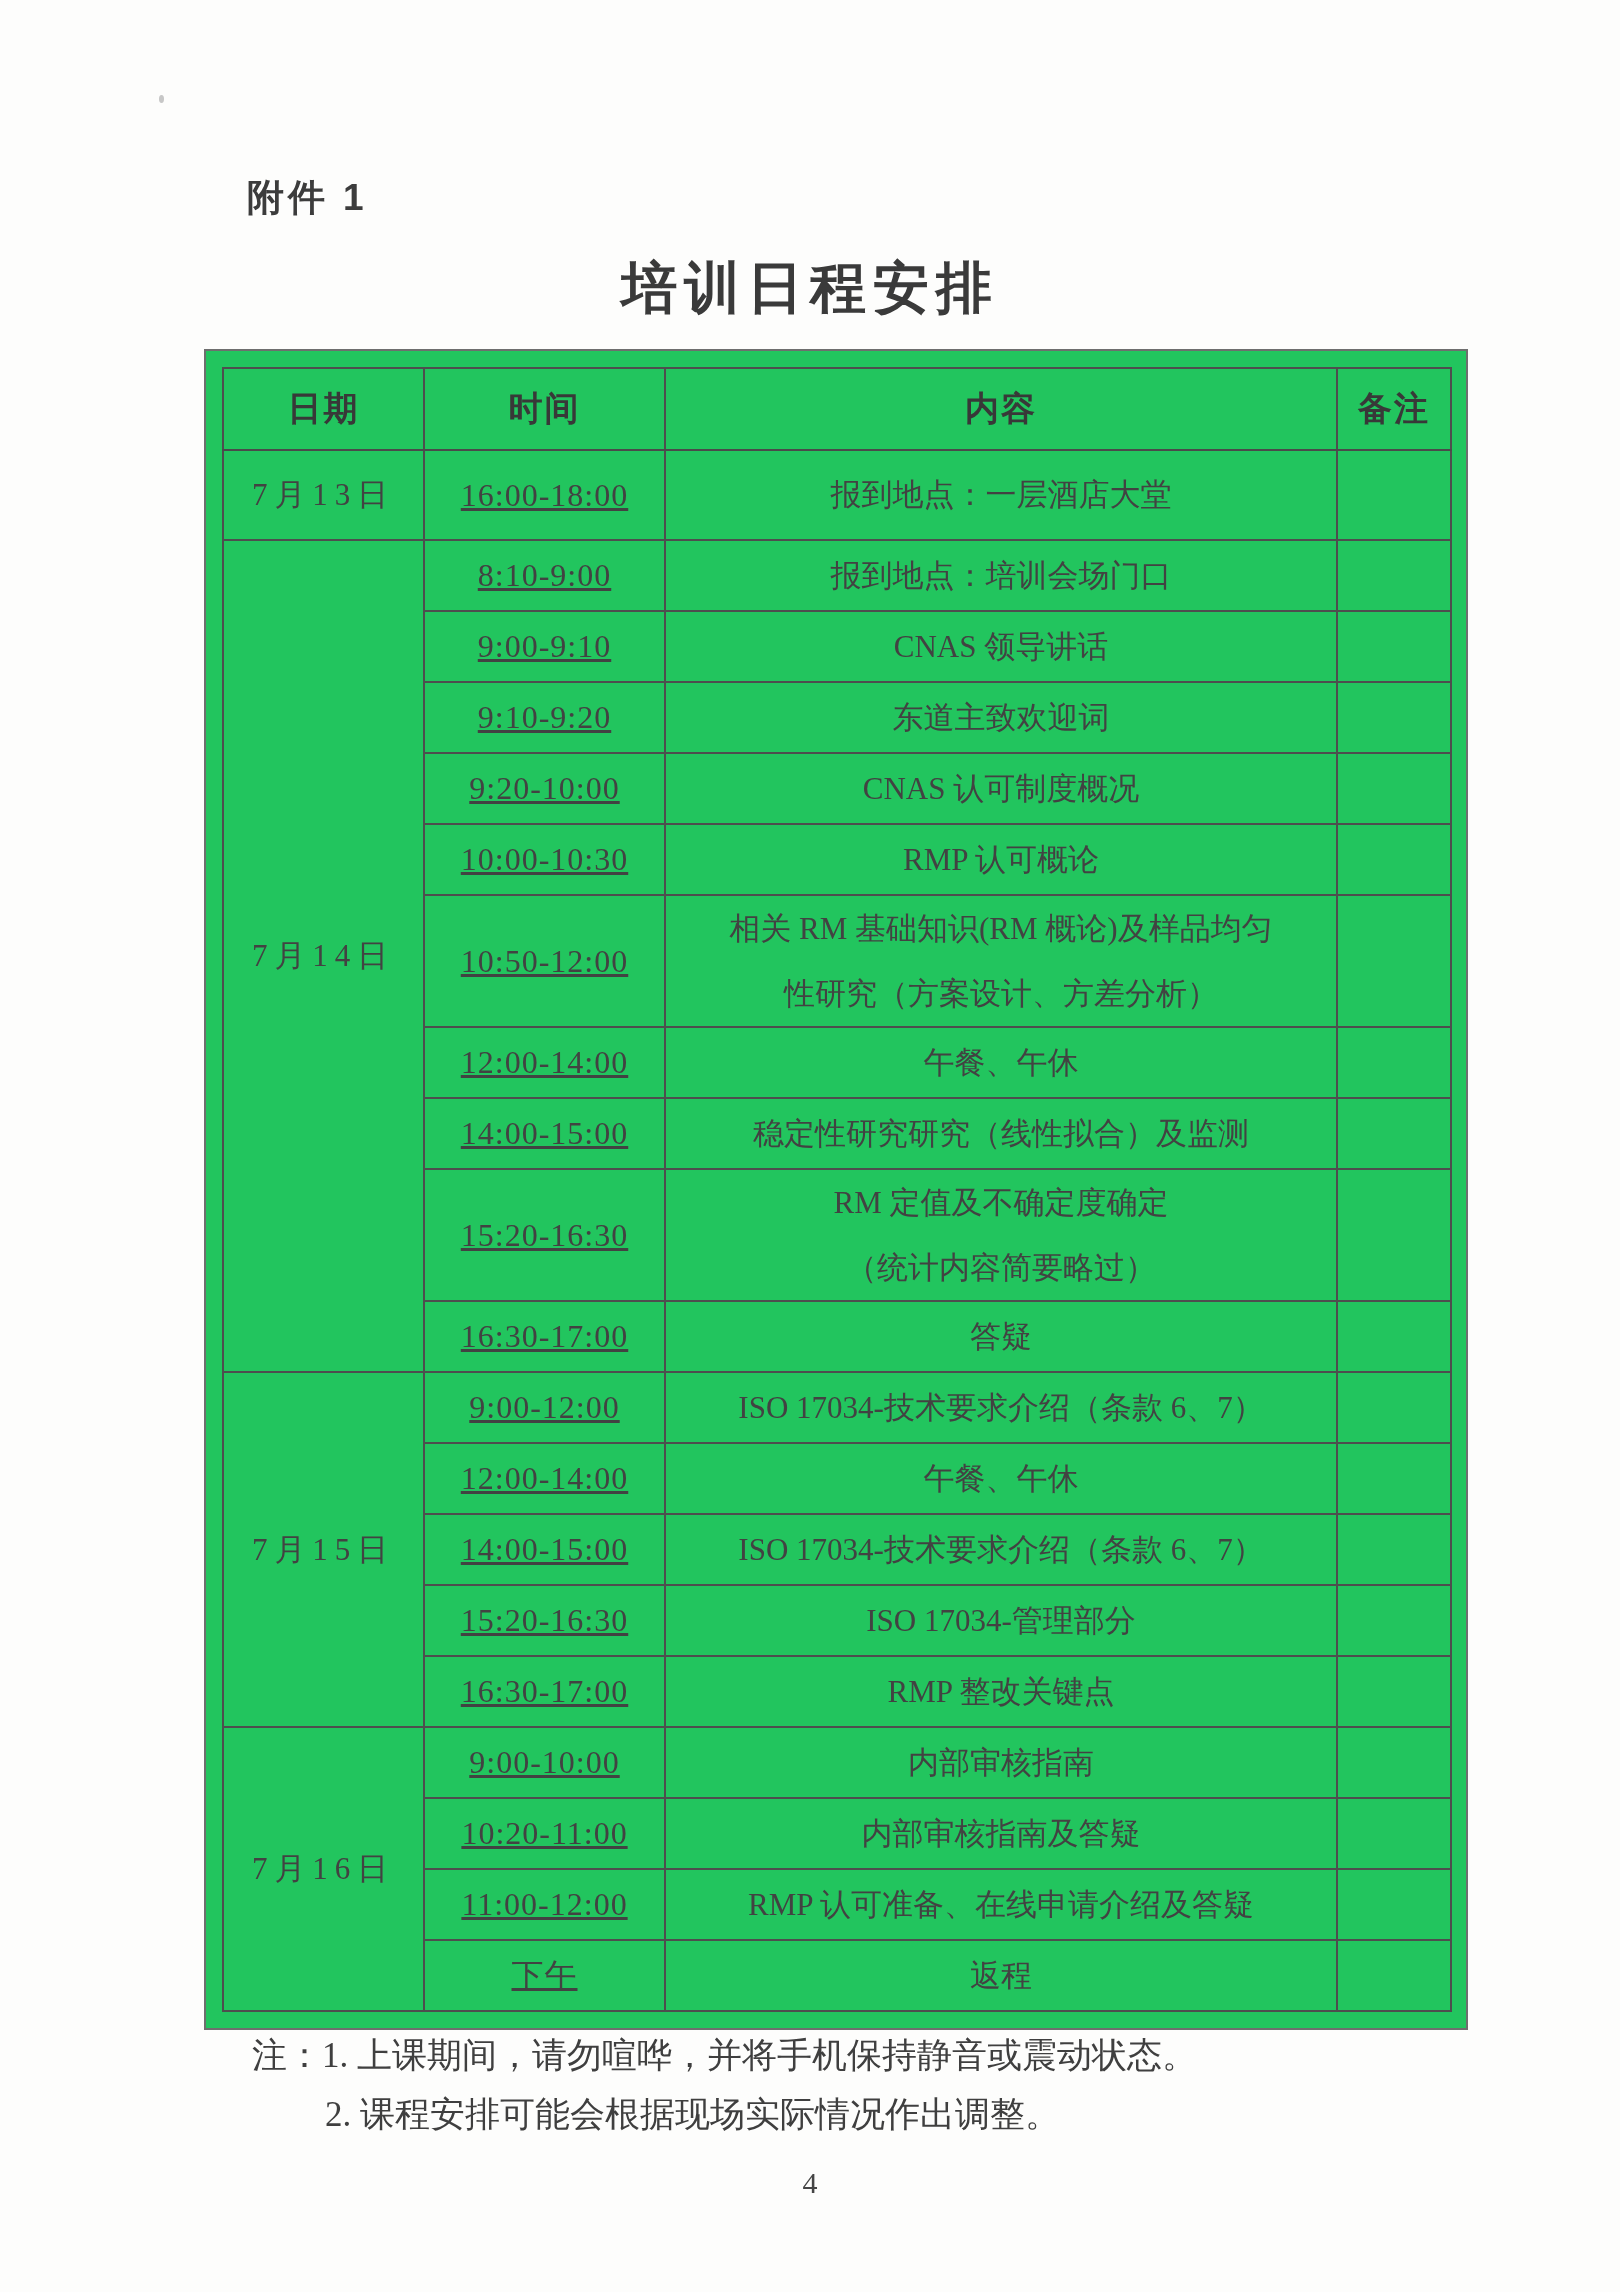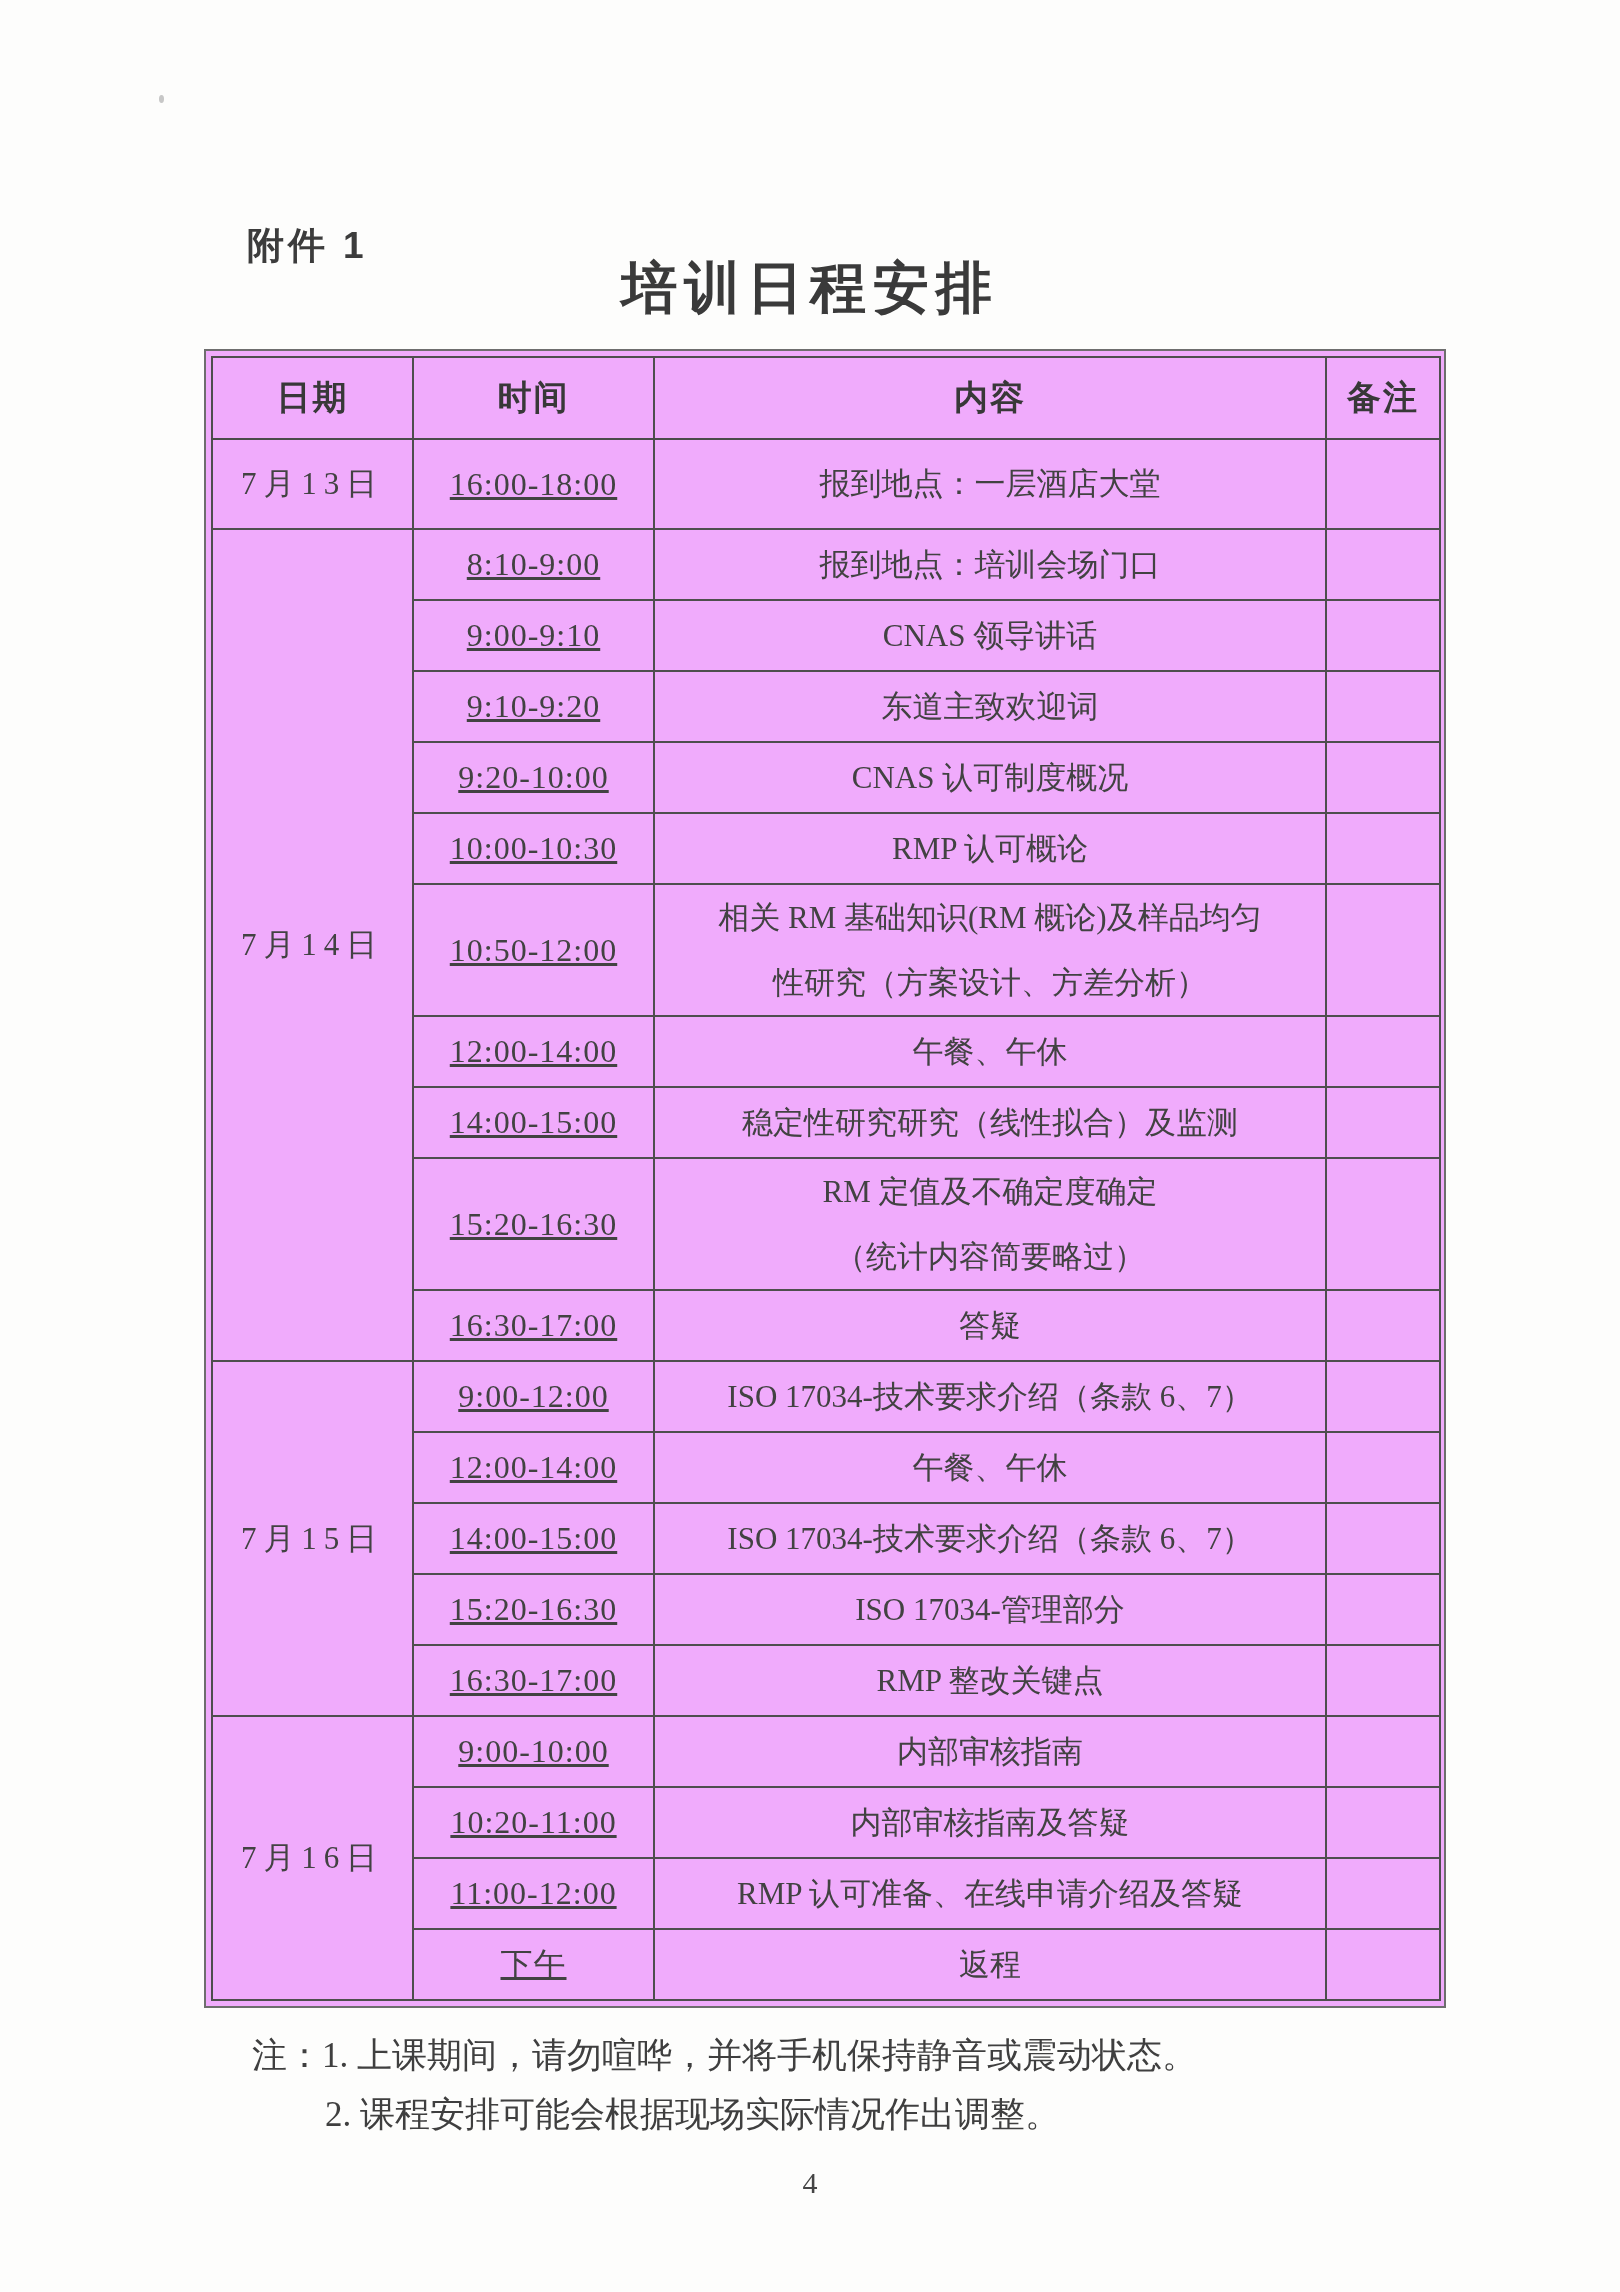--- a/index.html
+++ b/index.html
@@ -18,35 +18,34 @@
   .speck {
     position: absolute; left: 159px; top: 95px;
     width: 4.9px; height: 7.8px; border-radius: 50%;
     background: #9a9a9a; opacity: .55;
   }
   .attachment {
     position: absolute; left: 247px; top: 173px;
     font-family: "Liberation Sans", sans-serif;
     font-weight: 600; font-size: 37px; letter-spacing: 3.9px;
     color: #3c3c3c;
-    margin-top: 48px;
   }
   .title {
     position: absolute; left: 0; top: 251px; width: 1620px;
     margin: 0; text-align: center;
     font-family: "Liberation Sans", sans-serif;
     font-weight: 700; font-size: 56px; letter-spacing: 6.9px;
     color: #3a3a3a;
   }
   .table-frame {
     position: absolute; left: 204px; top: 349px; width: 1228px;
     border: 2px solid #6e6e6e;
-    padding: 5px;
+    padding: 16px;
     box-sizing: content-box;
-    background: #f0abfc;
+    background: #22c55e;
   }
   table.schedule {
     border-collapse: collapse;
     table-layout: fixed;
     width: 100%;
   }
   .schedule th, .schedule td {
     border: 2px solid #4e4e4e;
     text-align: center; vertical-align: middle;
     padding: 0 5.9px; overflow: hidden;

